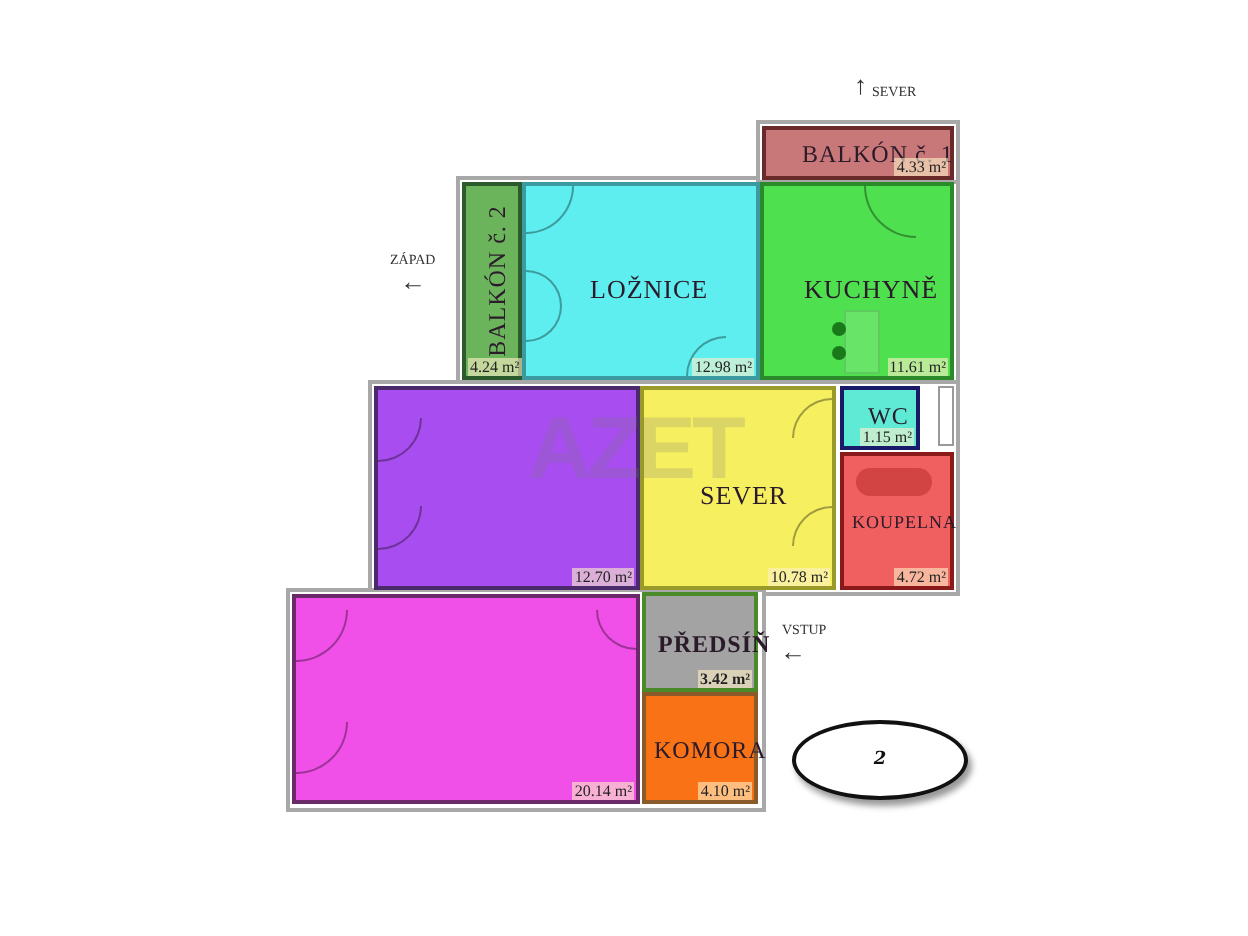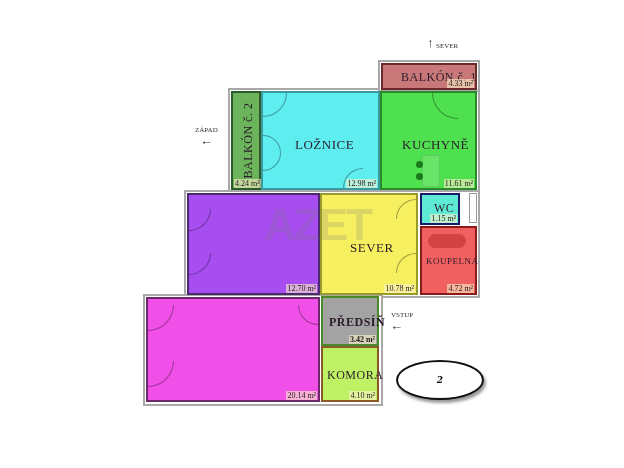--- a/index.html
+++ b/index.html
@@ -81,21 +81,21 @@
   <div class="door" style="left:0;top:62px;width:26px;height:26px;border-radius:0 0 26px 0;border-left:none;border-top:none;"></div>
   <div class="door" style="right:0;top:6px;width:20px;height:20px;border-radius:0 0 0 20px;border-right:none;border-top:none;"></div>
   <span class="area" style="right:1px;bottom:0px;">20.14 m²</span>
 </div>
 
 <div class="room" style="left:321px;top:296px;width:58px;height:50px;background:#a3a3a3;border-color:#4a8a2a;font-weight:bold;">
   <span class="label" style="left:6px;top:17px;font-size:12px;">PŘEDSÍŇ</span>
   <span class="area" style="right:1px;bottom:0px;">3.42 m²</span>
 </div>
 
-<div class="room" style="left:321px;top:346px;width:58px;height:56px;background:#bef264;border-color:#8a5a2a;">
+<div class="room" style="left:321px;top:346px;width:58px;height:56px;background:#f97316;border-color:#8a5a2a;">
   <span class="label" style="left:4px;top:20px;font-size:12px;">KOMORA</span>
   <span class="area" style="right:1px;bottom:0px;">4.10 m²</span>
 </div>
 
 <div class="watermark">AZET</div>
 
 <span class="arrow" style="left:427px;top:36px;">↑</span>
 <span class="compass" style="left:436px;top:42px;">SEVER</span>
 
 <span class="compass" style="left:195px;top:126px;">ZÁPAD</span>

